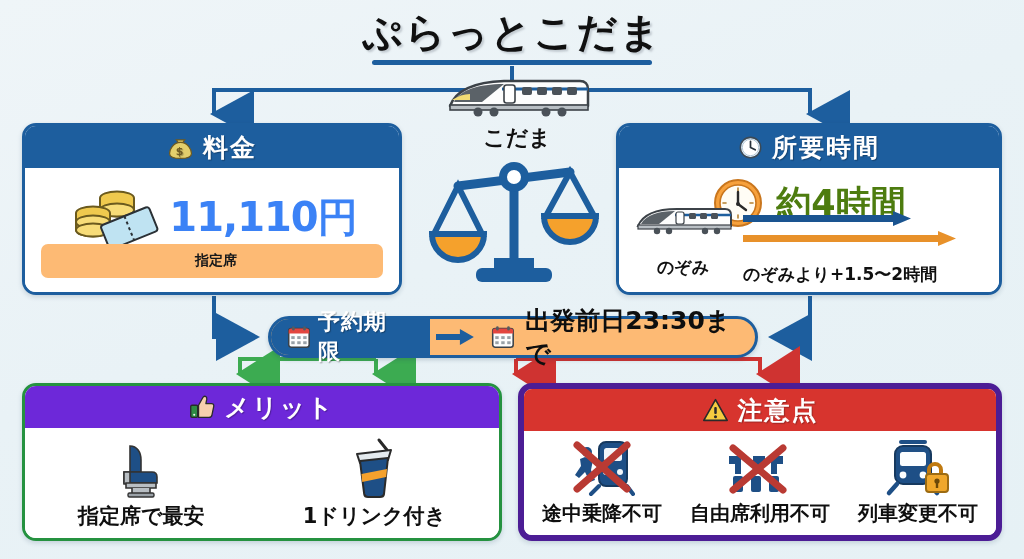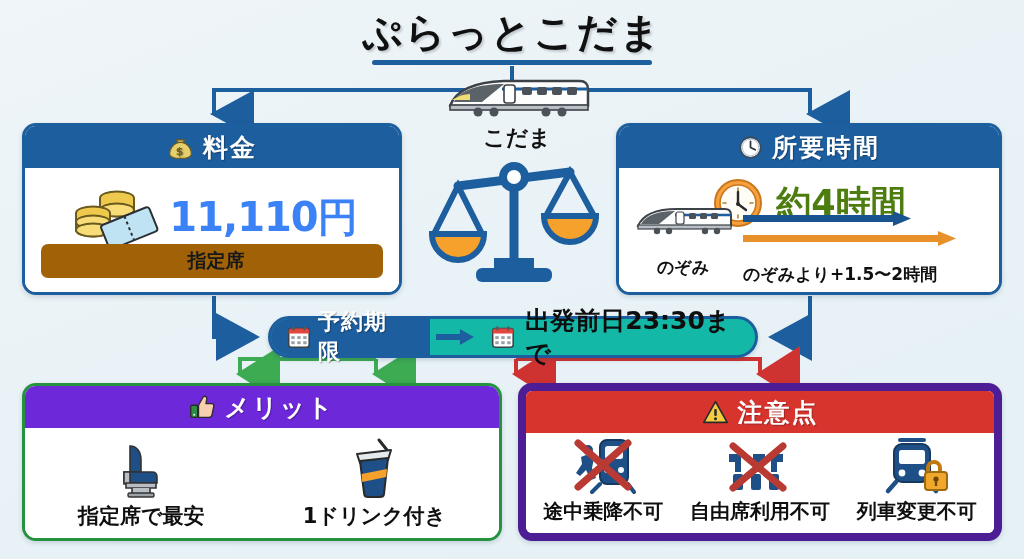--- a/index.html
+++ b/index.html
@@ -54,21 +54,21 @@
   .card {
     position: absolute;
     border-radius: 14px;
     background: #ffffff;
     box-sizing: border-box;
     overflow: hidden;
     box-shadow: 0 2px 5px rgba(30,60,90,.18);
   }
   .card.blue   { border: 3px solid #1d5e9e; }
   .card.green  { border: 3px solid #259240; }
-  .card.red    { border: 8px solid #4c1d95; }
+  .card.red    { border: 6px solid #4c1d95; }
 
   .card-head {
     height: 42px;
     display: flex;
     align-items: center;
     justify-content: center;
     gap: 9px;
     color: #ffffff;
     font-size: 25px;
     font-weight: bold;
@@ -96,24 +96,24 @@
   .fare-amount {
     font-size: 40px;
     font-weight: bold;
     color: #3b82f6;
     letter-spacing: -1px;
   }
   .seat-pill {
     position: absolute;
     left: 16px; right: 16px; bottom: 14px;
     height: 34px;
-    background: #a16207;
+    background: #fdba74;
     border-radius: 7px;
     display: flex; align-items: center; justify-content: center;
-    font-size: 19px; font-weight: bold; color: #16181a; padding-left: 8px;
+    font-size: 14px; font-weight: bold; color: #16181a; padding-left: 8px;
   }
 
   
   #time-card { left: 616px; top: 123px; width: 386px; height: 172px; }
   .time-row {
     display: flex; align-items: center; justify-content: center;
     gap: 12px; padding-top: 9px;
   }
   .time-amount {
     font-size: 35px; font-weight: bold; color: #4d7c0f; letter-spacing: 0px;
@@ -125,21 +125,21 @@
   .compare-left { width: 104px; text-align: center; }
   .compare-right { flex: 1; }
   .cmp-label { font-size: 17px; font-weight: bold; color: #101010; margin-top: 17px; }
   .bars { display:flex; flex-direction:column; gap:5px; padding-top:6px; }
 
   
   #deadline {
     position: absolute;
     left: 268px; top: 316px;
     width: 490px; height: 42px;
-    background: #14b8a6;
+    background: #fdba74;
     border: 3px solid #1d5e9e;
     border-radius: 21px;
     display: flex; align-items: center;
     box-sizing: border-box;
     box-shadow: 0 2px 4px rgba(30,60,90,.2);
   }
   .deadline-chip {
     background: #1d5e9e;
     color: #fff;
     height: 100%;

